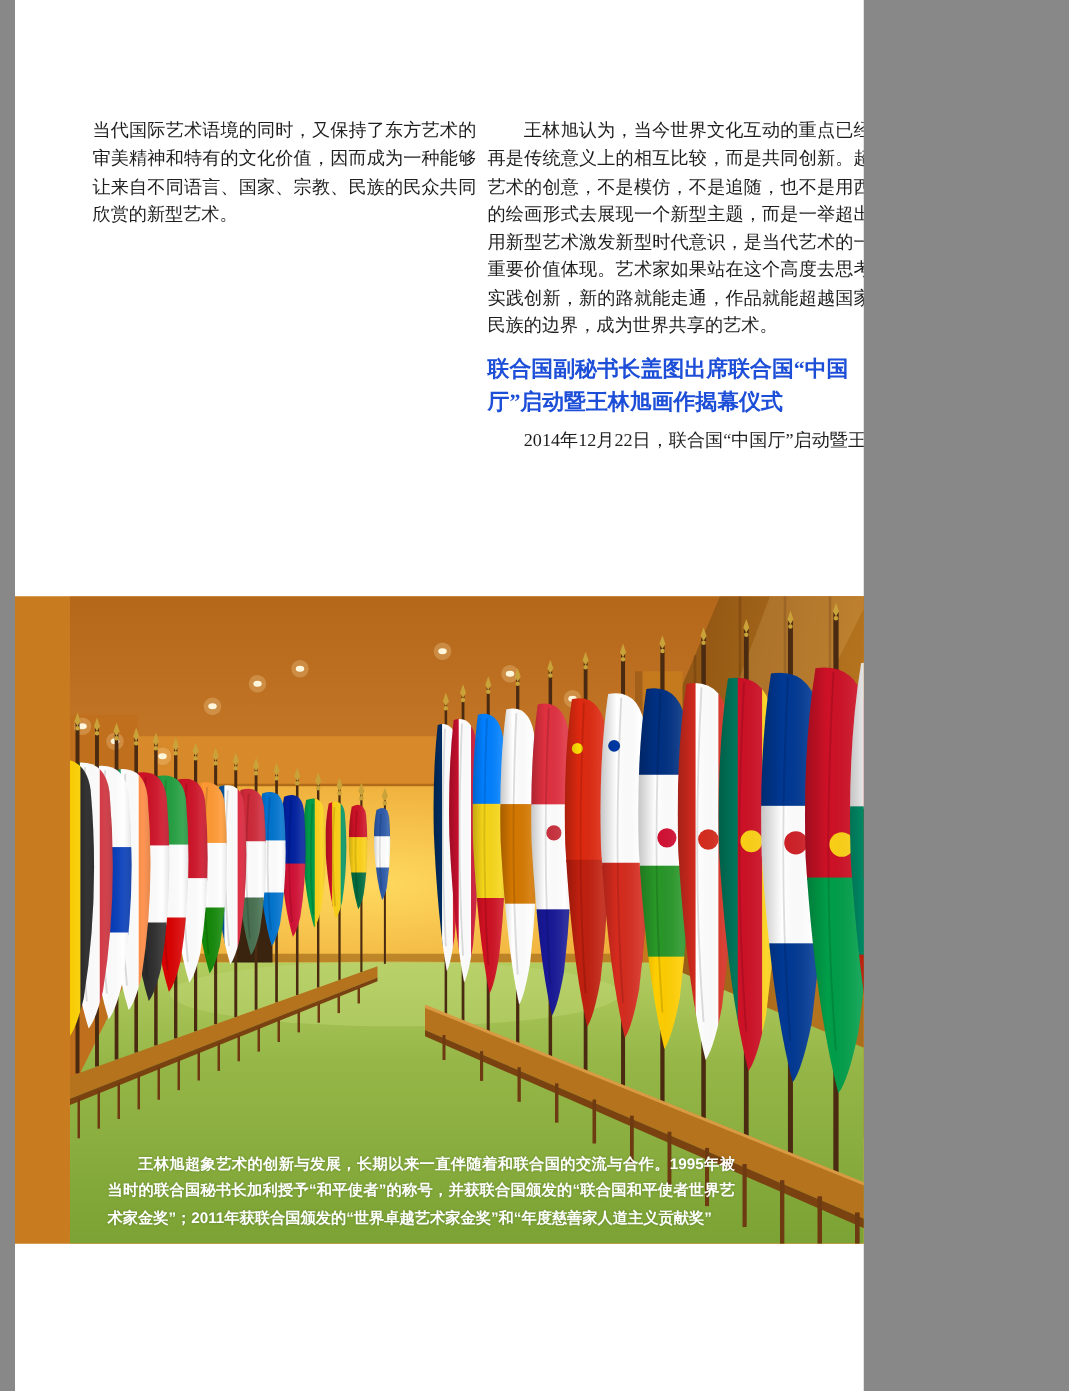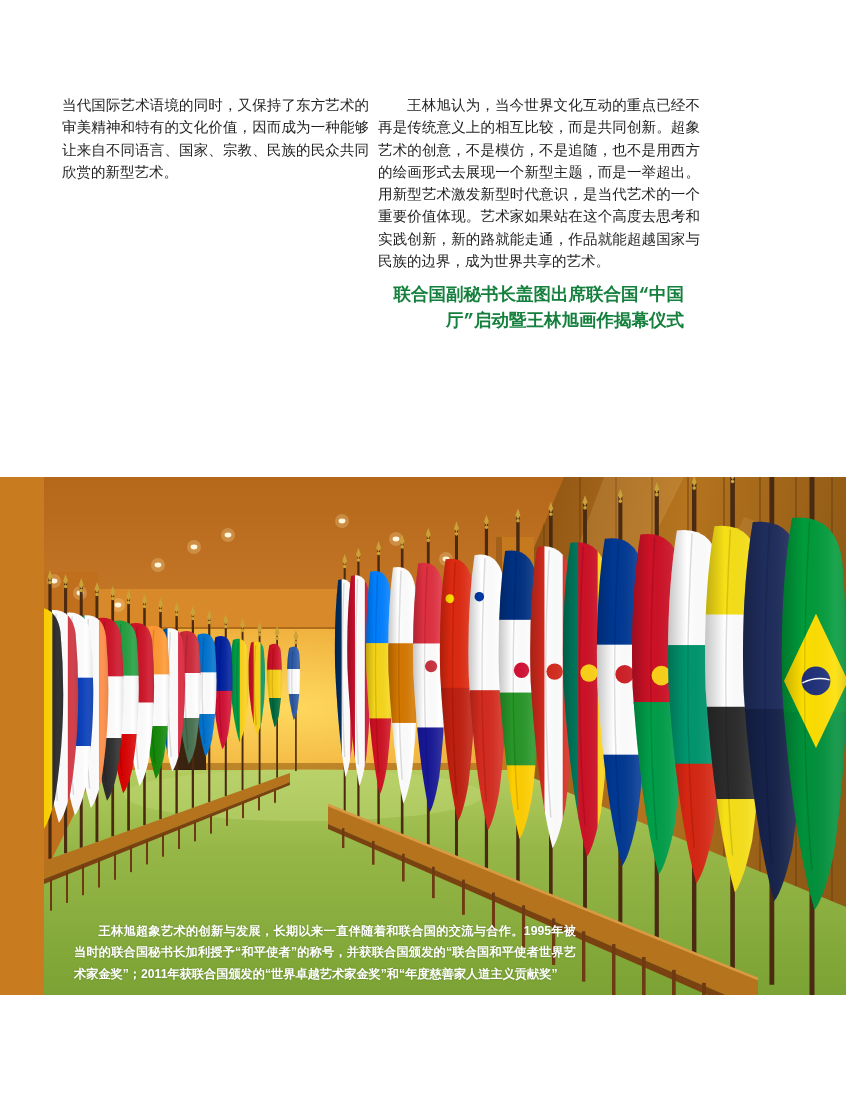--- a/index.html
+++ b/index.html
@@ -1,27 +1,27 @@
 <!DOCTYPE html>
 <html><head>
 <meta charset="utf-8">
 <style>
   html,body{margin:0;padding:0;background:#888;}
-  .page{position:relative;width:855px;height:1113px;background:#ffffff;overflow:hidden;
-        font-family:"Liberation Serif","DejaVu Serif",serif;}
+  .page{position:relative;width:679px;height:1113px;background:#ffffff;overflow:hidden;
+        font-family:"Liberation Serif","DejaVu Serif",serif;margin-left:12px;}
   
   .col{position:absolute;top:94px;font-size:14.5px;line-height:22.3px;color:#1d1d1d;
        text-align:justify;}
   .col-left{left:62px;width:307px;}
   .col-right{left:378px;width:322px;}
   .col p{margin:0;}
   .col p.indent{text-indent:2em;}
-  .section-heading{font-family:Liberation Mono, monospace;
-       font-weight:bold;font-size:17.5px;line-height:25.5px;color:#15803d;
-       margin:11px 0 8px 0;max-width:306px;text-align:right;}
+  .section-heading{font-family:Liberation Serif, serif;
+       font-weight:bold;font-size:17.5px;line-height:25.5px;color:#1d4ed8;
+       margin:11px 0 8px 0;max-width:306px;text-align:left;}
   
   .photo{position:absolute;left:0;top:477px;width:802px;height:518px;overflow:hidden;background:#c97b20;padding-left:44px;}
   .photo svg{display:block;}
   .caption{position:absolute;left:74px;top:444px;width:502px;
        font-family:"Liberation Sans","DejaVu Sans",sans-serif;font-weight:bold;
        font-size:12.2px;line-height:21.4px;color:#ffffff;text-align:justify;
        text-indent:2em;text-shadow:0 0 2px rgba(40,70,20,.35);}
   
   .footer{position:absolute;top:1049px;right:62px;
        font-family:"Liberation Sans","DejaVu Sans",sans-serif;
@@ -33,20 +33,21 @@
 
 <div class="page">
 
   <div class="col col-left">
     <p>当代国际艺术语境的同时，又保持了东方艺术的审美精神和特有的文化价值，因而成为一种能够让来自不同语言、国家、宗教、民族的民众共同欣赏的新型艺术。</p>
   </div>
 
   <div class="col col-right">
     <p class="indent">王林旭认为，当今世界文化互动的重点已经不再是传统意义上的相互比较，而是共同创新。超象艺术的创意，不是模仿，不是追随，也不是用西方的绘画形式去展现一个新型主题，而是一举超出。用新型艺术激发新型时代意识，是当代艺术的一个重要价值体现。艺术家如果站在这个高度去思考和实践创新，新的路就能走通，作品就能超越国家与民族的边界，成为世界共享的艺术。</p>
     <h2 class="section-heading">联合国副秘书长盖图出席联合国“中国厅”启动暨王林旭画作揭幕仪式</h2>
+    <p class="indent">2014年12月22日，联合国“中国厅”启动暨王</p>
   </div>
 
   <div class="photo">
     <svg width="802" height="518" viewBox="0 0 802 518">
   <defs>
     <linearGradient id="ceil" x1="0" y1="0" x2="0" y2="1">
       <stop offset="0" stop-color="#b5671a"></stop>
             <stop offset="1" stop-color="#efa94d"></stop>
     </linearGradient>
     <radialGradient id="glow" cx="0.45" cy="0.55" r="0.8">

